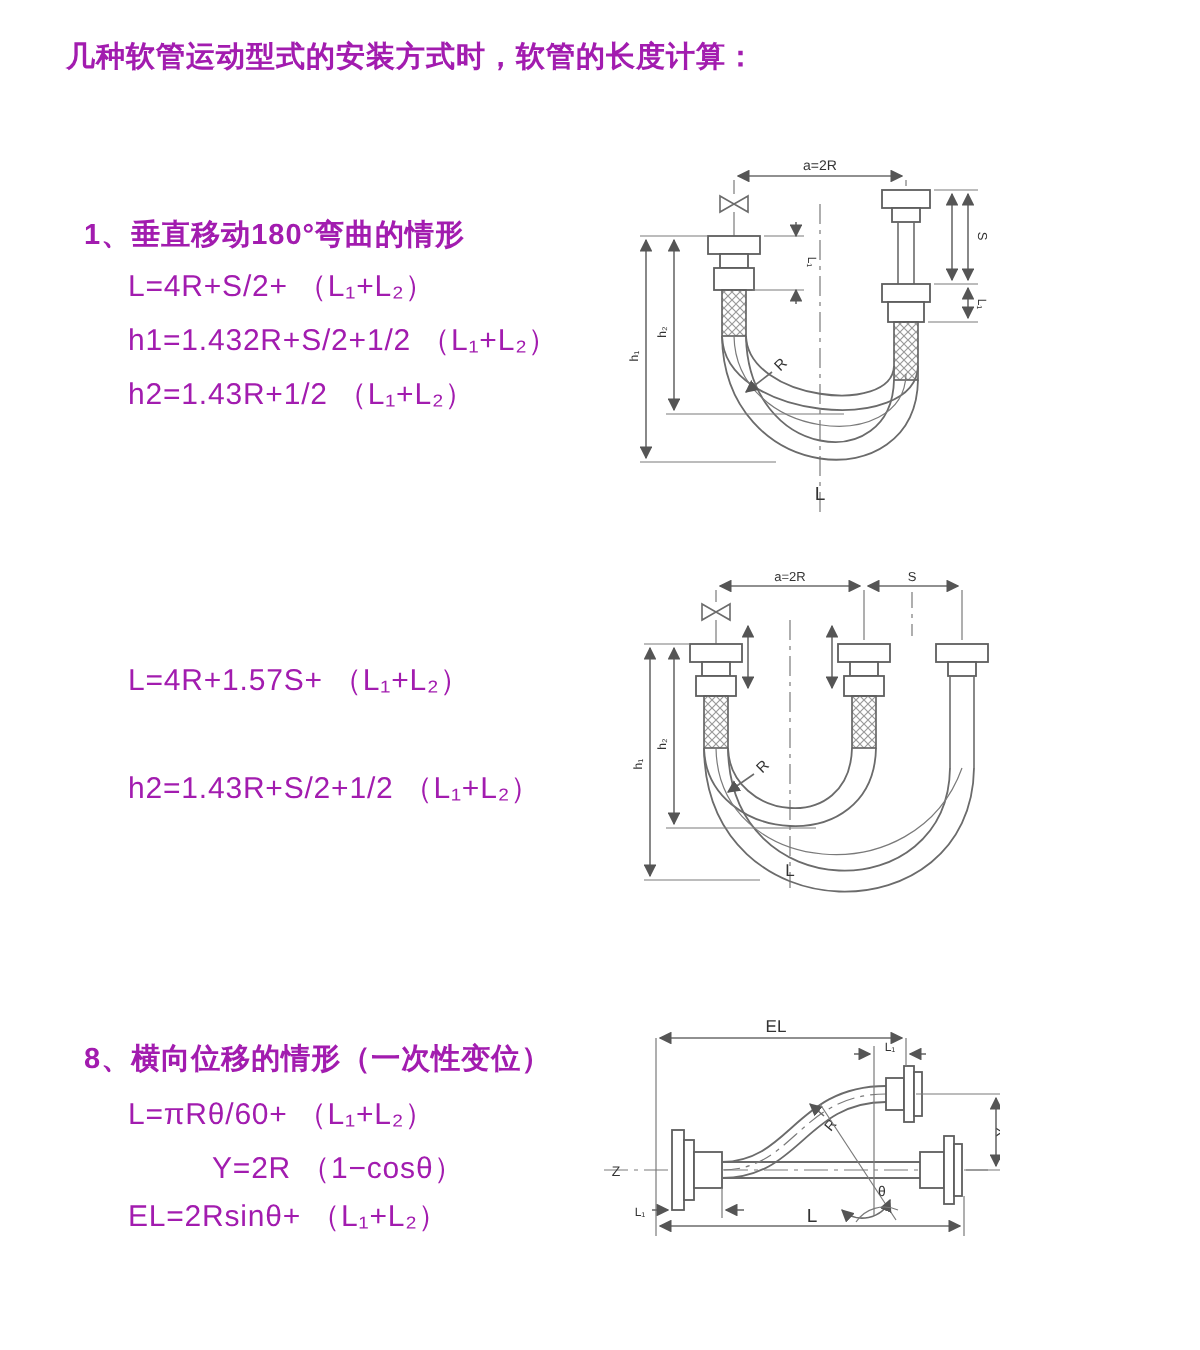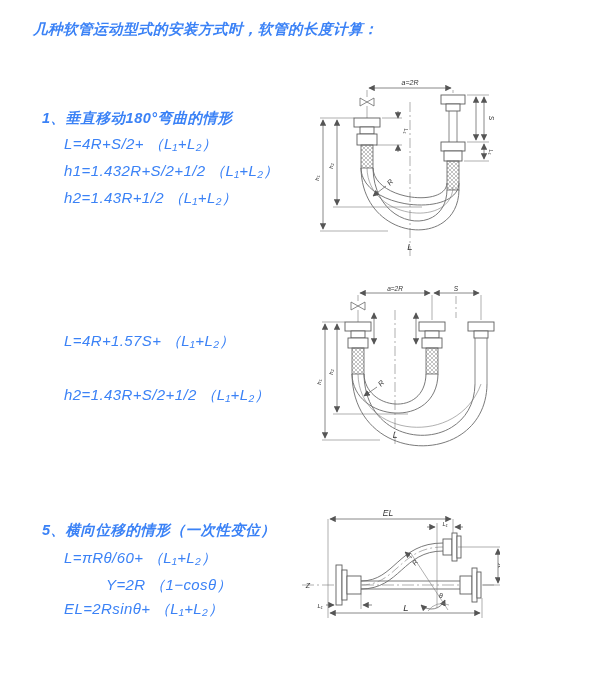--- a/index.html
+++ b/index.html
@@ -1,18 +1,18 @@
 <!DOCTYPE html>
 <html><head>
 <meta charset="utf-8">
 <style>
   html,body{margin:0;padding:0;background:#ffffff;}
   #page{
     position:relative;width:500px;height:675px;background:#ffffff;overflow:hidden;
-    font-family:"Liberation Sans","DejaVu Sans",sans-serif;color:#3b82f6;font-style:italic;
+    font-family:"Liberation Sans","DejaVu Sans",sans-serif;color:#a21caf;
   }
   .t{position:absolute;white-space:pre;line-height:1.2;}
   .title{left:33px;top:21px;font-size:14.5px;font-weight:bold;letter-spacing:0.5px;}
   .hd{font-size:14.5px;font-weight:bold;letter-spacing:0.5px;}
   .fm{font-size:15px;font-weight:500;letter-spacing:0.4px;}
   .s1h{left:42px;top:110px;} .f1a{left:64px;top:135px;} .f1b{left:64px;top:162px;} .f1c{left:64px;top:189px;}
   .s2h{left:42px;top:305px;} .f2a{left:64px;top:332px;} .f2b{left:64px;top:359px;} .f2c{left:64px;top:386px;}
   .s3h{left:42px;top:522px;} .f3a{left:64px;top:549px;} .f3b{left:64px;top:576px;margin-left:42px;} .f3c{left:64px;top:600px;text-align:center;}
   svg{position:absolute;}
   svg text{font-family:"Liberation Sans","DejaVu Sans",sans-serif;fill:#333;}
@@ -30,21 +30,21 @@
   <div class="t title">几种软管运动型式的安装方式时，软管的长度计算：</div>
 
   <div class="t hd s1h">1、垂直移动180°弯曲的情形</div>
   <div class="t fm f1a">L=4R+S/2+ （L₁+L₂）</div>
   <div class="t fm f1b">h1=1.432R+S/2+1/2 （L₁+L₂）</div>
   <div class="t fm f1c">h2=1.43R+1/2 （L₁+L₂）</div>
 
   <div class="t fm f2a">L=4R+1.57S+ （L₁+L₂）</div>
   <div class="t fm f2c">h2=1.43R+S/2+1/2 （L₁+L₂）</div>
 
-  <div class="t hd s3h">5、横向位移的情形（一次性变位）</div>
+  <div class="t hd s3h">8、横向位移的情形（一次性变位）</div>
   <div class="t fm f3a">L=πRθ/60+ （L₁+L₂）</div>
   <div class="t fm f3b">Y=2R （1−cosθ）</div>
   <div class="t fm f3c">EL=2Rsinθ+ （L₁+L₂）</div>
 
   <svg width="290" height="190" viewBox="0 0 290 190" style="left:310px;top:70px;">
     <defs>
       <pattern id="hatch" width="4" height="4" patternUnits="userSpaceOnUse">
         <path d="M0 0 L4 4 M4 0 L0 4" stroke="#9a9a9a" stroke-width="0.6"></path>
       </pattern>
       <marker id="ar" viewBox="0 0 10 10" refX="9" refY="5" markerWidth="8" markerHeight="8" orient="auto-start-reverse">

